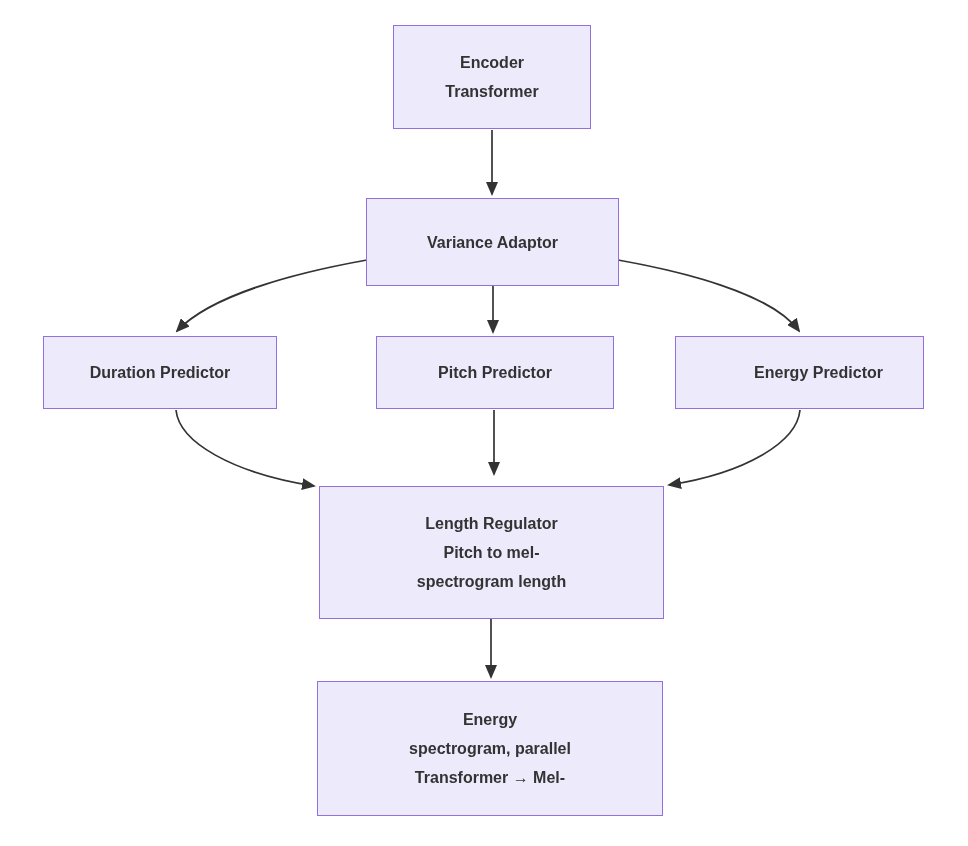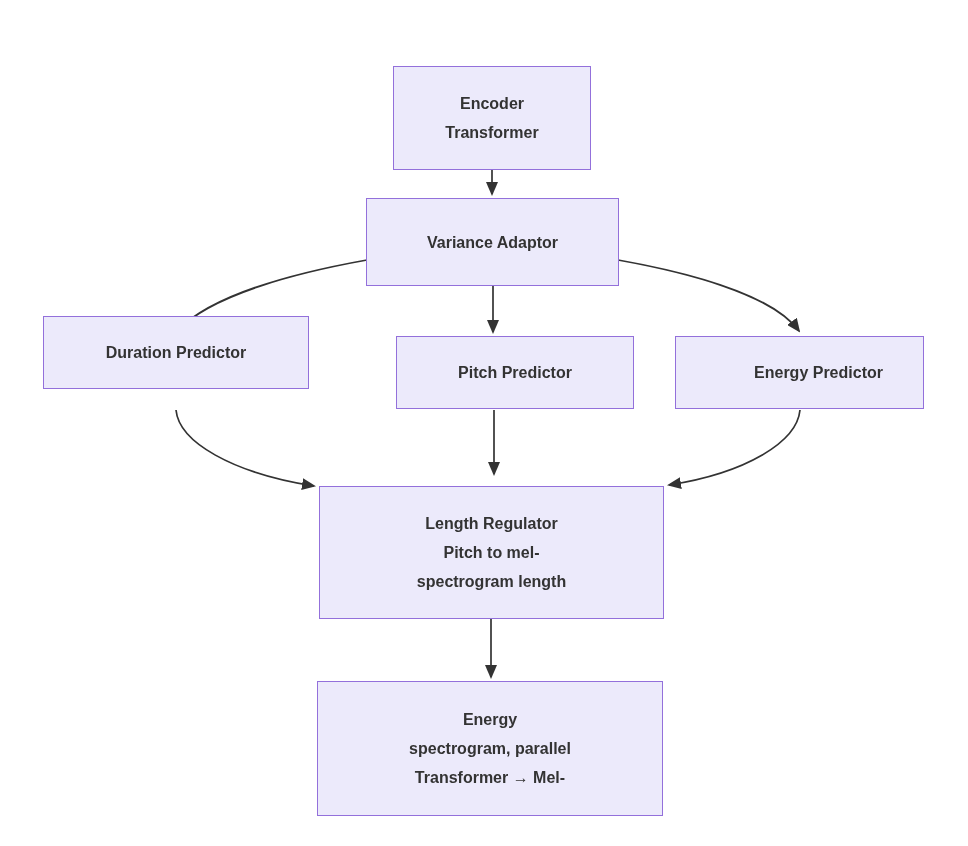--- a/index.html
+++ b/index.html
@@ -55,34 +55,34 @@
     <path class="edge-line" d="M 492 130 L 492 194" marker-end="url(#arrowhead)"></path>
     <path class="edge-line" d="M 367 260 C 300 272, 212 294, 177 331" marker-end="url(#arrowhead)"></path>
     <path class="edge-line" d="M 493 269 L 493 332" marker-end="url(#arrowhead)"></path>
     <path class="edge-line" d="M 618 260 C 685 272, 772 294, 799 331" marker-end="url(#arrowhead)"></path>
     <path class="edge-line" d="M 176 410 C 179 442, 232 473, 314 486" marker-end="url(#arrowhead)"></path>
     <path class="edge-line" d="M 494 410 L 494 474" marker-end="url(#arrowhead)"></path>
     <path class="edge-line" d="M 800 410 C 797 442, 746 473, 669 485" marker-end="url(#arrowhead)"></path>
     <path class="edge-line" d="M 491 611 L 491 677" marker-end="url(#arrowhead)"></path>
   </svg>
 
-  <div class="node" style="left:393px; top:25px; width:198px; height:104px;margin-top:41px;">
+  <div class="node" style="left:393px; top:25px; width:198px; height:104px;">
     <div class="node-title">Encoder</div>
     <div class="node-sub">Transformer</div>
   </div>
 
   <div class="node" style="left:366px; top:198px; width:253px; height:88px;">
     <div class="node-title">Variance Adaptor</div>
   </div>
 
-  <div class="node" style="left:43px; top:316px; width:266px; height:73px;">
+  <div class="node" style="left:43px; top:336px; width:234px; height:73px;">
     <div class="node-title">Duration Predictor</div>
   </div>
 
-  <div class="node" style="left:376px; top:336px; width:238px; height:73px;margin-left:20px;">
+  <div class="node" style="left:376px; top:336px; width:238px; height:73px;">
     <div class="node-title">Pitch Predictor</div>
   </div>
 
   <div class="node" style="left:675px; top:336px; width:249px; height:73px;padding-left:48px;">
     <div class="node-title">Energy Predictor</div>
   </div>
 
   <div class="node" style="left:319px; top:478px; width:345px; height:133px;margin-top:8px;">
     <div class="node-title">Length Regulator</div>
     <div class="node-sub">Pitch to mel-</div>

